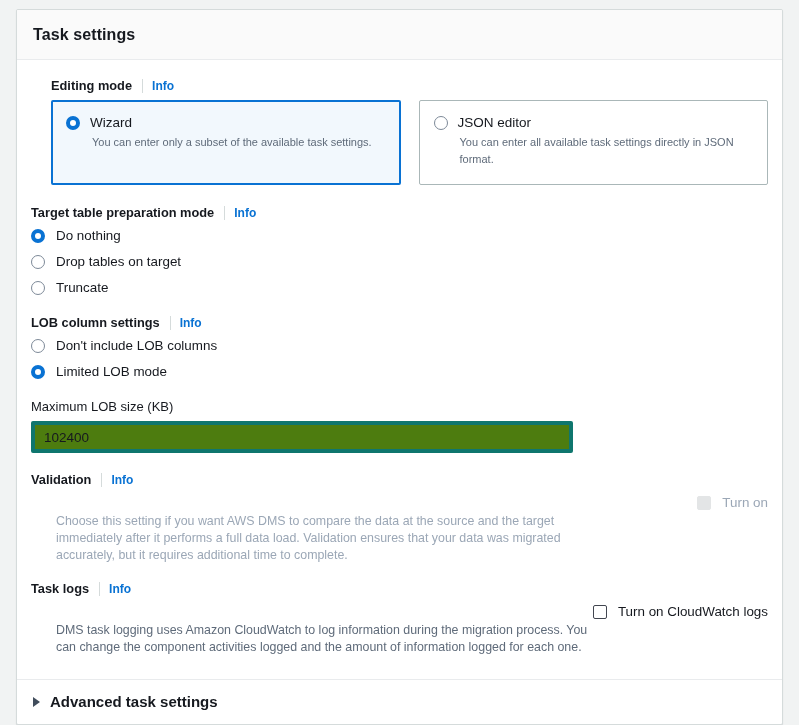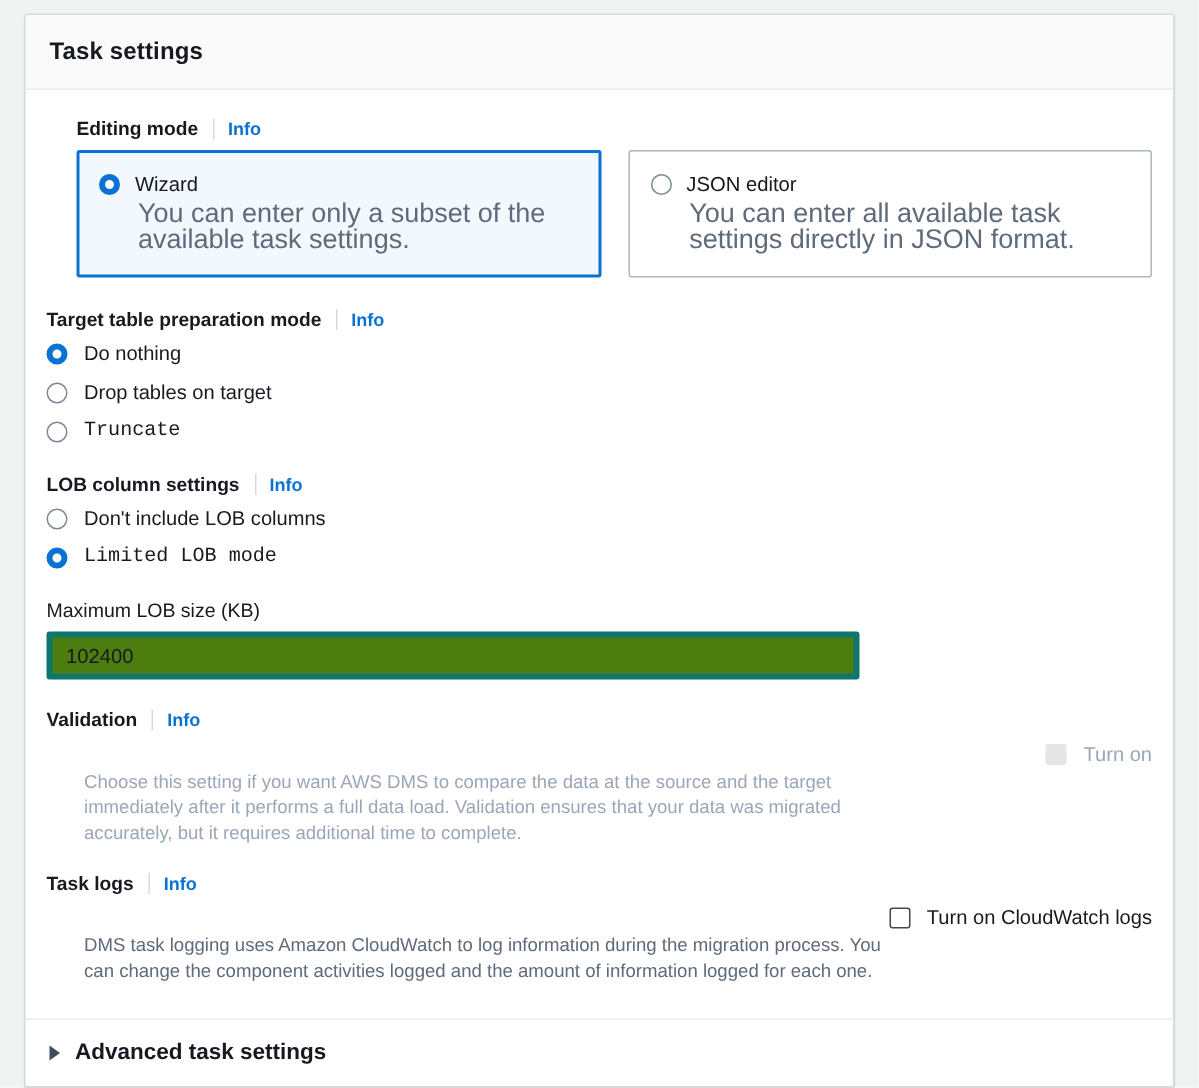--- a/index.html
+++ b/index.html
@@ -92,21 +92,21 @@
     align-items: flex-start;
     gap: 10px;
     text-align: center;
   }
   .tile-title {
     font-size: 13.5px;
     color: #16191f;
     line-height: 17px;
   }
   .tile-desc {
-    font-size: 18px;
+    font-size: 11px;
     color: #5f6b7a;
     line-height: 17px;
     margin: 3px 0 0 26px;
   }
 
   
   .radio {
     width: 14px;
     height: 14px;
     border-radius: 50%;
@@ -121,21 +121,21 @@
     background: #ffffff;
   }
 
   .radio-row {
     display: flex;
     align-items: flex-start;
     gap: 11px;
     margin-bottom: 9px;
     cursor: pointer;
   }
-  .radio-row:last-child { margin-bottom: 0; font-family: Liberation Mono, monospace; }
+  .radio-row:last-child { margin-bottom: 0; }
   .radio-label {
     font-size: 13.4px;
     color: #16191f;
     line-height: 17px;
   }
 
   .checkbox {
     width: 14px;
     height: 14px;
     border: 1.5px solid #424650;

